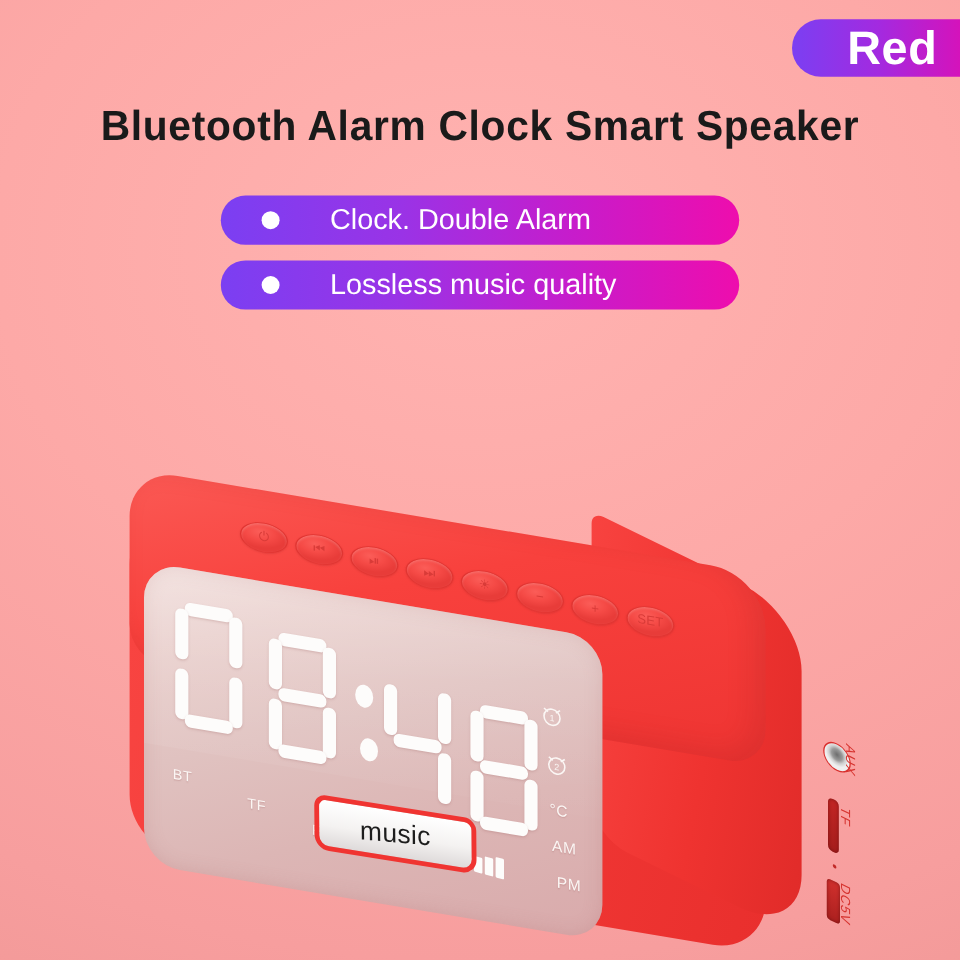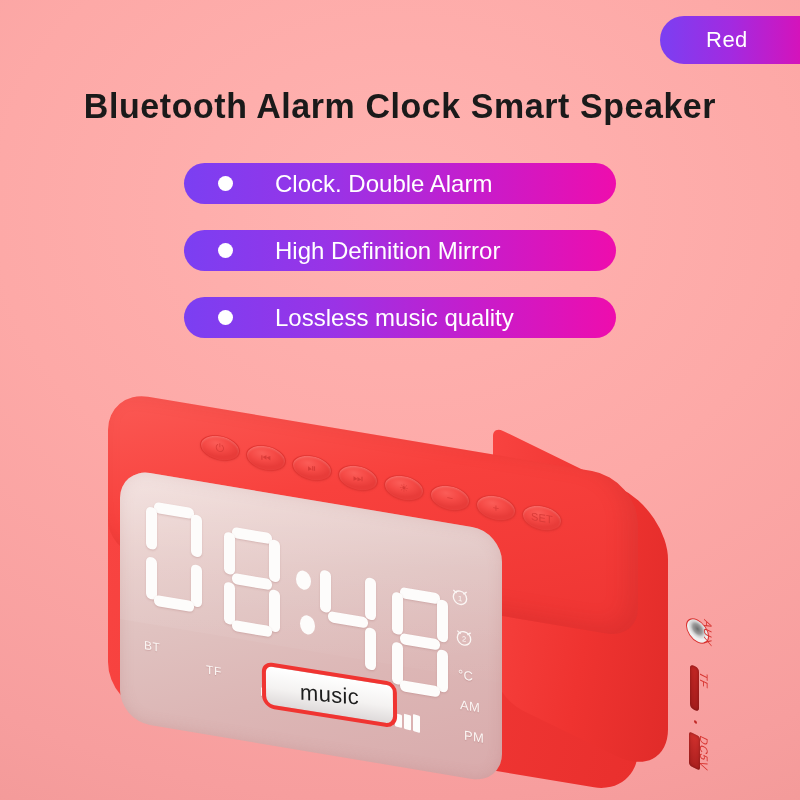--- a/index.html
+++ b/index.html
@@ -32,22 +32,22 @@
     border-radius: 24px 0 0 24px;
     background: linear-gradient(90deg, #7b3ff2 0%, #a32ae0 45%, #e30cb0 100%);
     display: flex;
     align-items: center;
     justify-content: flex-start;
     padding-left: 46px;
     box-sizing: border-box;
   }
   .color-badge-label {
     color: #ffffff;
-    font-size: 22px;
-    font-weight: 400;
+    font-size: 39px;
+    font-weight: 700;
     letter-spacing: 0.5px;
     line-height: 1;
   }
 
   
   .headline {
     position: absolute;
     top: 86px;
     left: 0;
     width: 800px;
@@ -62,21 +62,21 @@
 
   
   .features {
     position: absolute;
     top: 163px;
     left: 0;
     width: 800px;
     display: flex;
     flex-direction: column;
     align-items: center;
-    gap: 26px;
+    gap: 13px;
   }
   .feature-pill {
     width: 432px;
     height: 41px;
     border-radius: 21px;
     background: linear-gradient(90deg, #7b3ff2 0%, #9a33e6 35%, #c71ccb 68%, #ee0dad 100%);
     display: flex;
     align-items: center;
     box-sizing: border-box;
     padding-left: 34px;
@@ -372,24 +372,20 @@
 
   <div class="headline">Bluetooth Alarm Clock Smart Speaker</div>
 
   <div class="features">
     <div class="feature-pill">
       <span class="feature-bullet"></span>
       <span class="feature-text">Clock. Double Alarm</span>
     </div>
     <div class="feature-pill">
       <span class="feature-bullet"></span>
-      <span class="feature-text">High Definition Mirror</span>
-    </div>
-    <div class="feature-pill">
-      <span class="feature-bullet"></span>
       <span class="feature-text">Lossless music quality</span>
     </div>
   </div>
 
   <div class="device-stage">
 
     <div class="device-shadow"></div>
 
     <div class="chassis">
       <div class="chassis-front"></div>

